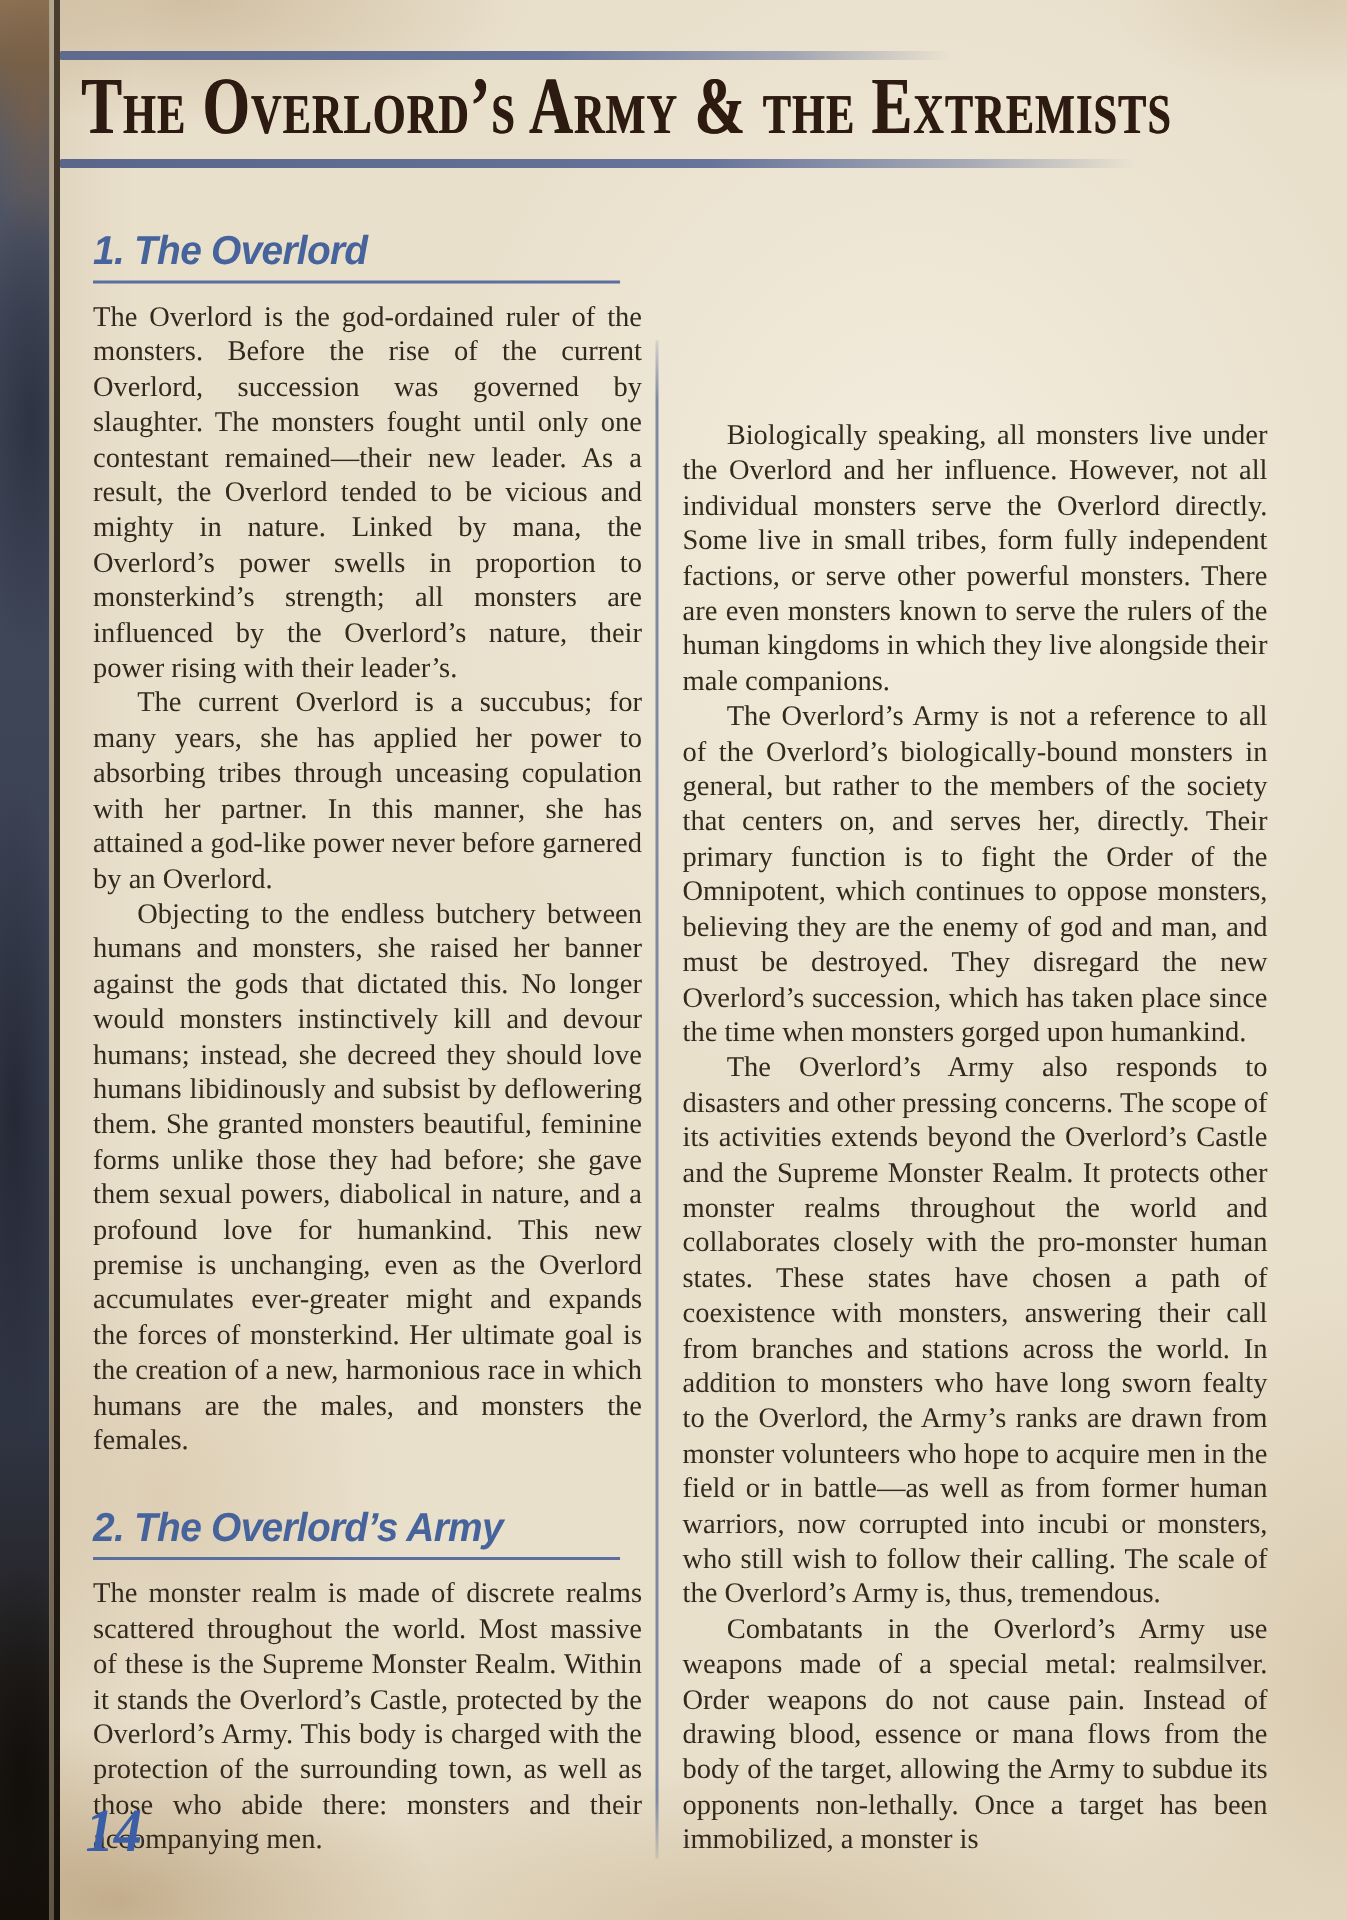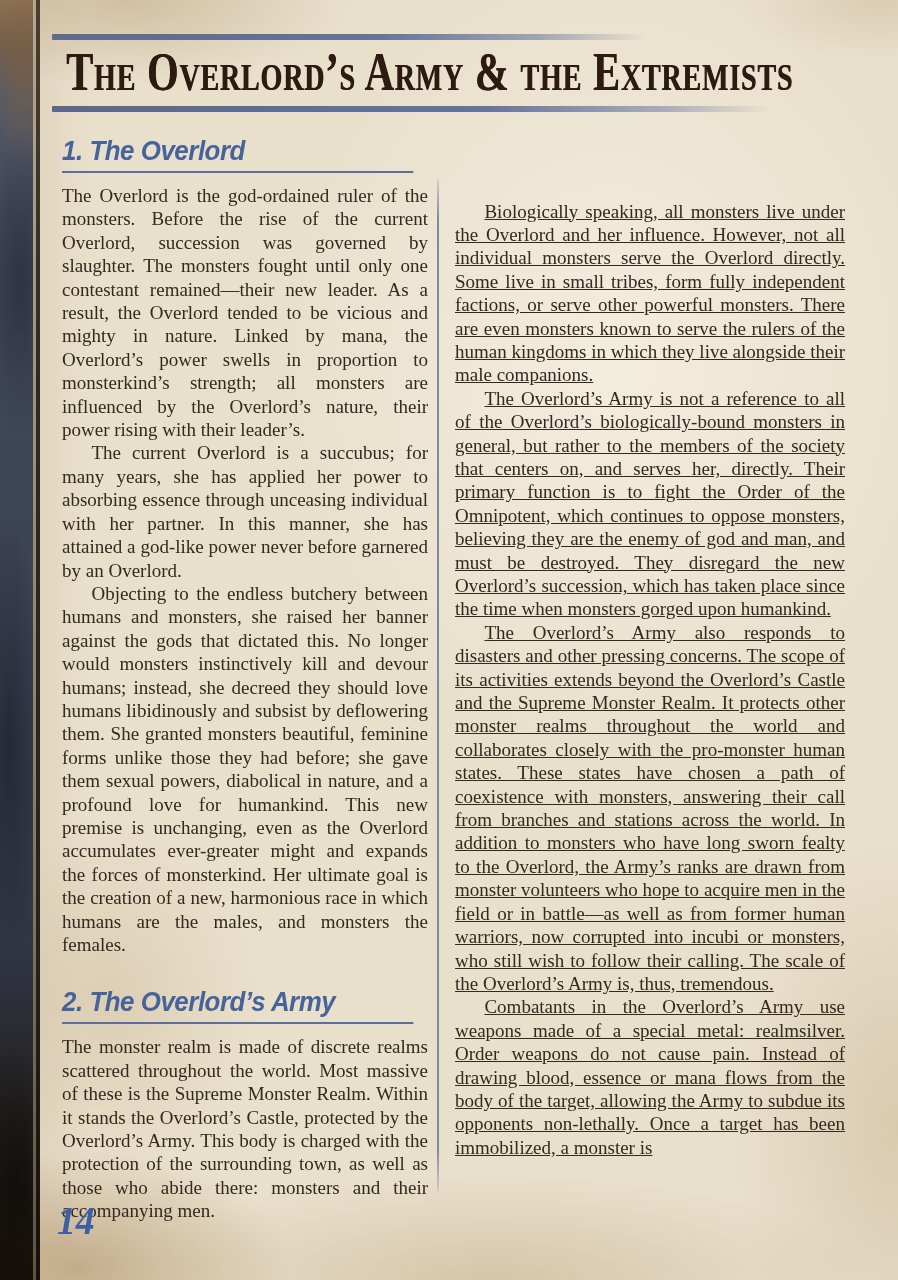--- a/index.html
+++ b/index.html
@@ -27,44 +27,44 @@
       radial-gradient(50px 320px at 28% 58%, rgba(18,20,28,0.50), rgba(18,20,28,0) 70%),
       radial-gradient(42px 120px at 70% 6%, rgba(128,96,62,0.55), rgba(128,96,62,0) 75%),
       radial-gradient(55px 180px at 45% 92%, rgba(10,8,5,0.6), rgba(10,8,5,0) 75%),
       linear-gradient(180deg,#8c7052 0px,#74604c 42px,#565a68 95px,#454c5e 210px,#3e4557 460px,#3a4052 700px,#303544 950px,#23201e 1120px,#161009 1280px);
   }
   .spine-edge{position:absolute;left:33px;top:0;bottom:0;width:3px;
     background:linear-gradient(180deg,#b3a78f,#8d8069 60%,#5d5443);}
   .spine-line{position:absolute;left:36px;top:0;bottom:0;width:4px;
     background:linear-gradient(180deg,#4a3e30,#31291f 30%,#2b241c 70%,#17110b);}
   
-  .header{position:absolute;left:52px;top:34px;width:810px;}
+  .header{position:absolute;left:40px;top:34px;width:810px;}
   .bar{height:6px;border-radius:1px;}
   .bar-top{width:594px;
     background:linear-gradient(90deg,#5e6b8d 0%,#66739a 55%,rgba(102,115,154,0.55) 82%,rgba(102,115,154,0) 100%);}
   .bar-bottom{width:718px;margin-top:8px;
     background:linear-gradient(90deg,#5a678a 0%,#66739a 60%,rgba(102,115,154,0.5) 85%,rgba(102,115,154,0) 100%);}
   .title{
     margin:6px 0 2px 14px;
     font-family:"Liberation Serif", serif;
     font-variant:small-caps;
     font-weight:700;
     font-size:52px;line-height:52px;
     letter-spacing:1px;white-space:nowrap;
     color:#2d1b12;
     transform:scaleX(0.78) scaleY(1.04);
     transform-origin:left center;
     text-shadow:0.6px 0 0 #2d1b12;
   }
   
-  .content{position:absolute;left:62px;top:136px;width:783px;display:flex;align-items:center;}
+  .content{position:absolute;left:62px;top:152px;width:783px;display:flex;align-items:flex-end;}
   .col{color:#32291f;font-size:19px;line-height:23.4px;text-align:justify;
        hyphens:auto;-webkit-hyphens:auto;}
   .col-left{width:366px;}
-  .col-right{width:390px;margin-left:16px;text-decoration:underline;}
+  .col-right{width:390px;margin-left:16px;}
   .divider{width:2px;height:1012px;margin-left:9px;margin-top:12px;
     background:linear-gradient(180deg,rgba(125,136,163,0.2),#7d88a3 4%,#7d88a3 96%,rgba(125,136,163,0.2));}
   p{margin:0;}
   p.ind{text-indent:1.55em;}
   .sec-h{
     font-family:"Liberation Sans", sans-serif;
     font-style:italic;font-weight:700;
     font-size:27px;line-height:30px;
     color:#47639b;margin:0 0 11px 0;
     padding-bottom:5px;
@@ -95,21 +95,21 @@
     <div class="bar bar-top"></div>
     <h1 class="title">The Overlord’s Army &amp; the Extremists</h1>
     <div class="bar bar-bottom"></div>
   </div>
 
   <div class="content">
 
     <div class="col col-left">
       <h2 class="sec-h">1. The Overlord</h2>
       <p>The Overlord is the god-ordained ruler of the monsters. Before the rise of the current Overlord, succession was governed by slaughter. The monsters fought until only one contestant remained—their new leader. As a result, the Overlord tended to be vicious and mighty in nature. Linked by mana, the Overlord’s power swells in proportion to monsterkind’s strength; all monsters are influenced by the Overlord’s nature, their power rising with their leader’s.</p>
-      <p class="ind">The current Overlord is a succubus; for many years, she has applied her power to absorbing essence through unceasing individual with her partner. In this manner, she has attained a god-like power never before garnered by an Overlord.</p>
+      <p class="ind">The current Overlord is a succubus; for many years, she has applied her power to absorbing tribes through unceasing copulation with her partner. In this manner, she has attained a god-like power never before garnered by an Overlord.</p>
       <p class="ind">Objecting to the endless butchery between humans and monsters, she raised her banner against the gods that dictated this. No longer would monsters instinctively kill and devour humans; instead, she decreed they should love humans libidinously and subsist by deflowering them. She granted monsters beautiful, feminine forms unlike those they had before; she gave them sexual powers, diabolical in nature, and a profound love for humankind. This new premise is unchanging, even as the Overlord accumulates ever-greater might and expands the forces of monsterkind. Her ultimate goal is the creation of a new, harmonious race in which humans are the males, and monsters the females.</p>
       <h2 class="sec-h h2-spaced">2. The Overlord’s Army</h2>
       <p>The monster realm is made of discrete realms scattered throughout the world. Most massive of these is the Supreme Monster Realm. Within it stands the Overlord’s Castle, protected by the Overlord’s Army. This body is charged with the protection of the surrounding town, as well as those who abide there: monsters and their accompanying men.</p>
     </div>
 
     <div class="divider"></div>
 
     <div class="col col-right">
       <p class="ind">Biologically speaking, all monsters live under the Overlord and her influence. However, not all individual monsters serve the Overlord directly. Some live in small tribes, form fully independent factions, or serve other powerful monsters. There are even monsters known to serve the rulers of the human kingdoms in which they live alongside their male companions.</p>
       <p class="ind">The Overlord’s Army is not a reference to all of the Overlord’s biologically-bound monsters in general, but rather to the members of the society that centers on, and serves her, directly. Their primary function is to fight the Order of the Omnipotent, which continues to oppose monsters, believing they are the enemy of god and man, and must be destroyed. They disregard the new Overlord’s succession, which has taken place since the time when monsters gorged upon humankind.</p>

